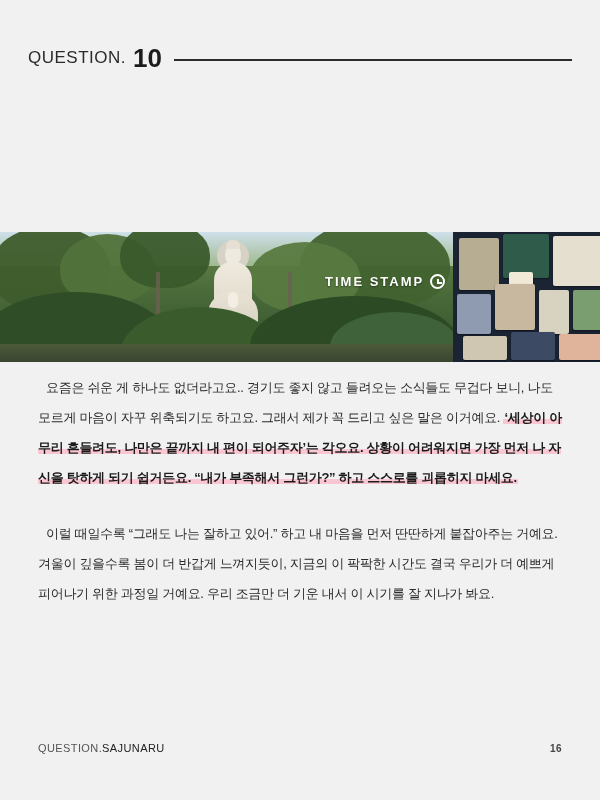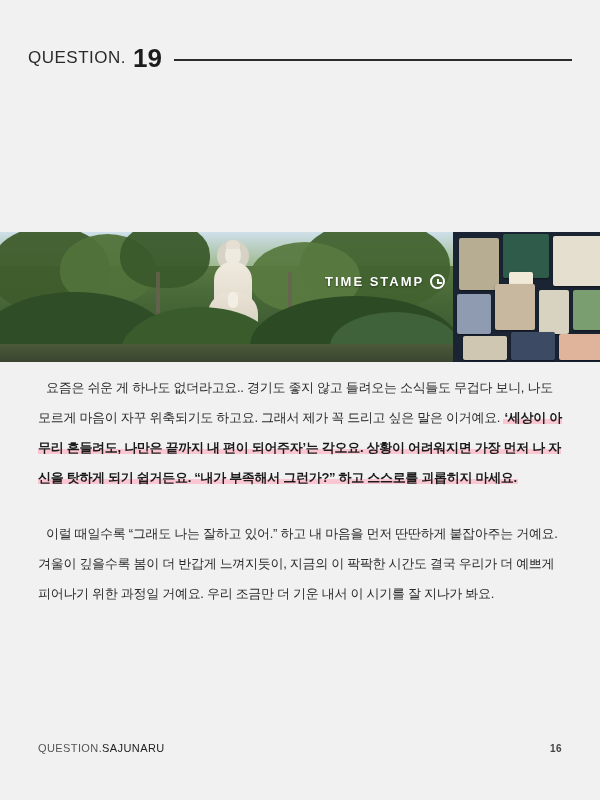--- a/index.html
+++ b/index.html
@@ -235,21 +235,21 @@
   .footer .credit .name { font-weight: normal; color:#222; }
   .footer .pageno { font-size: 10px; color:#444;font-weight:bold; }
 </style>
 </head>
 <body>
 
 <div class="page">
 
   <div class="qhead">
     <span class="qlabel">QUESTION.</span>
-    <span class="qnum">19</span>
+    <span class="qnum">10</span>
     <span class="rule"></span>
   </div>
 
 
   <div class="strip">
 
     <div class="photo-left">
       <div class="sky"></div>
       <div class="tree t1"></div>
       <div class="tree t2"></div>

